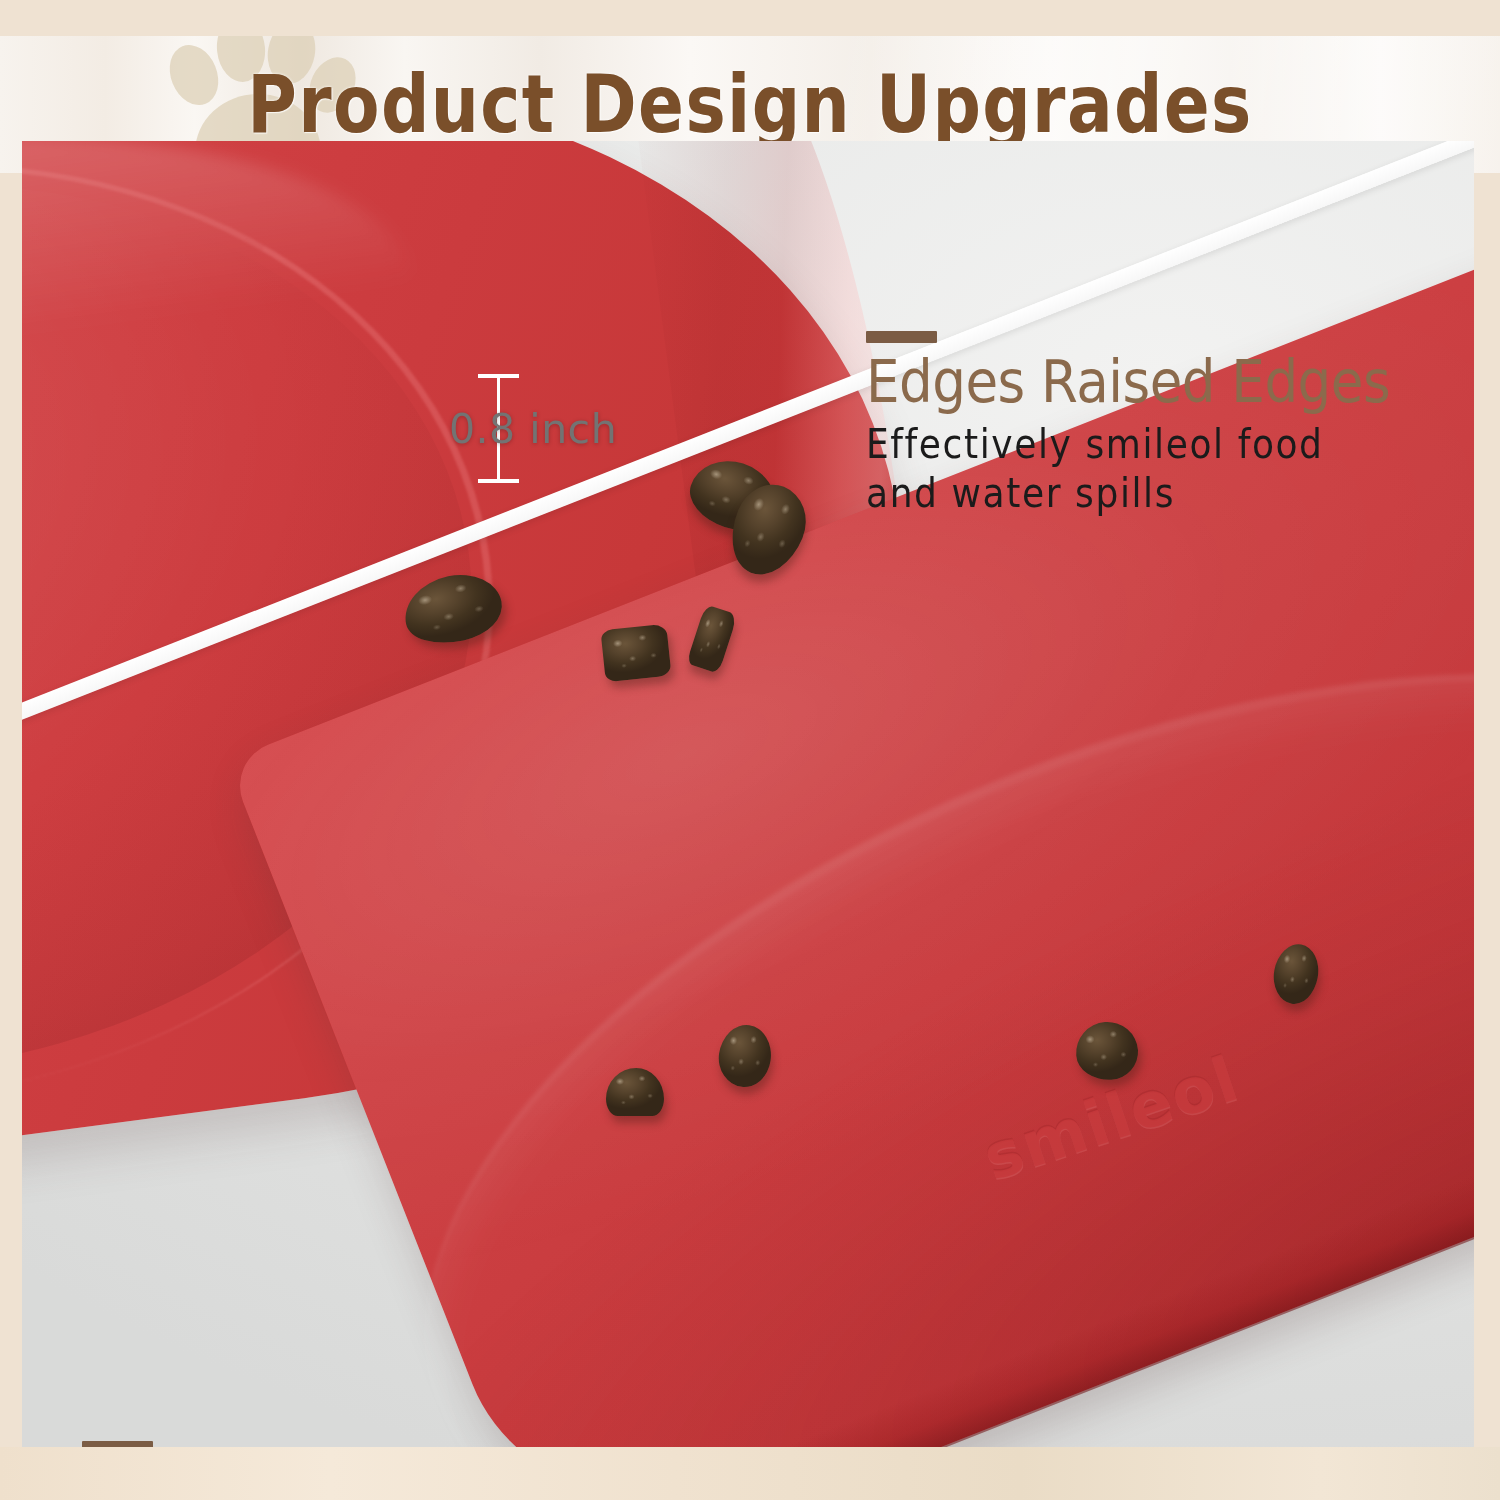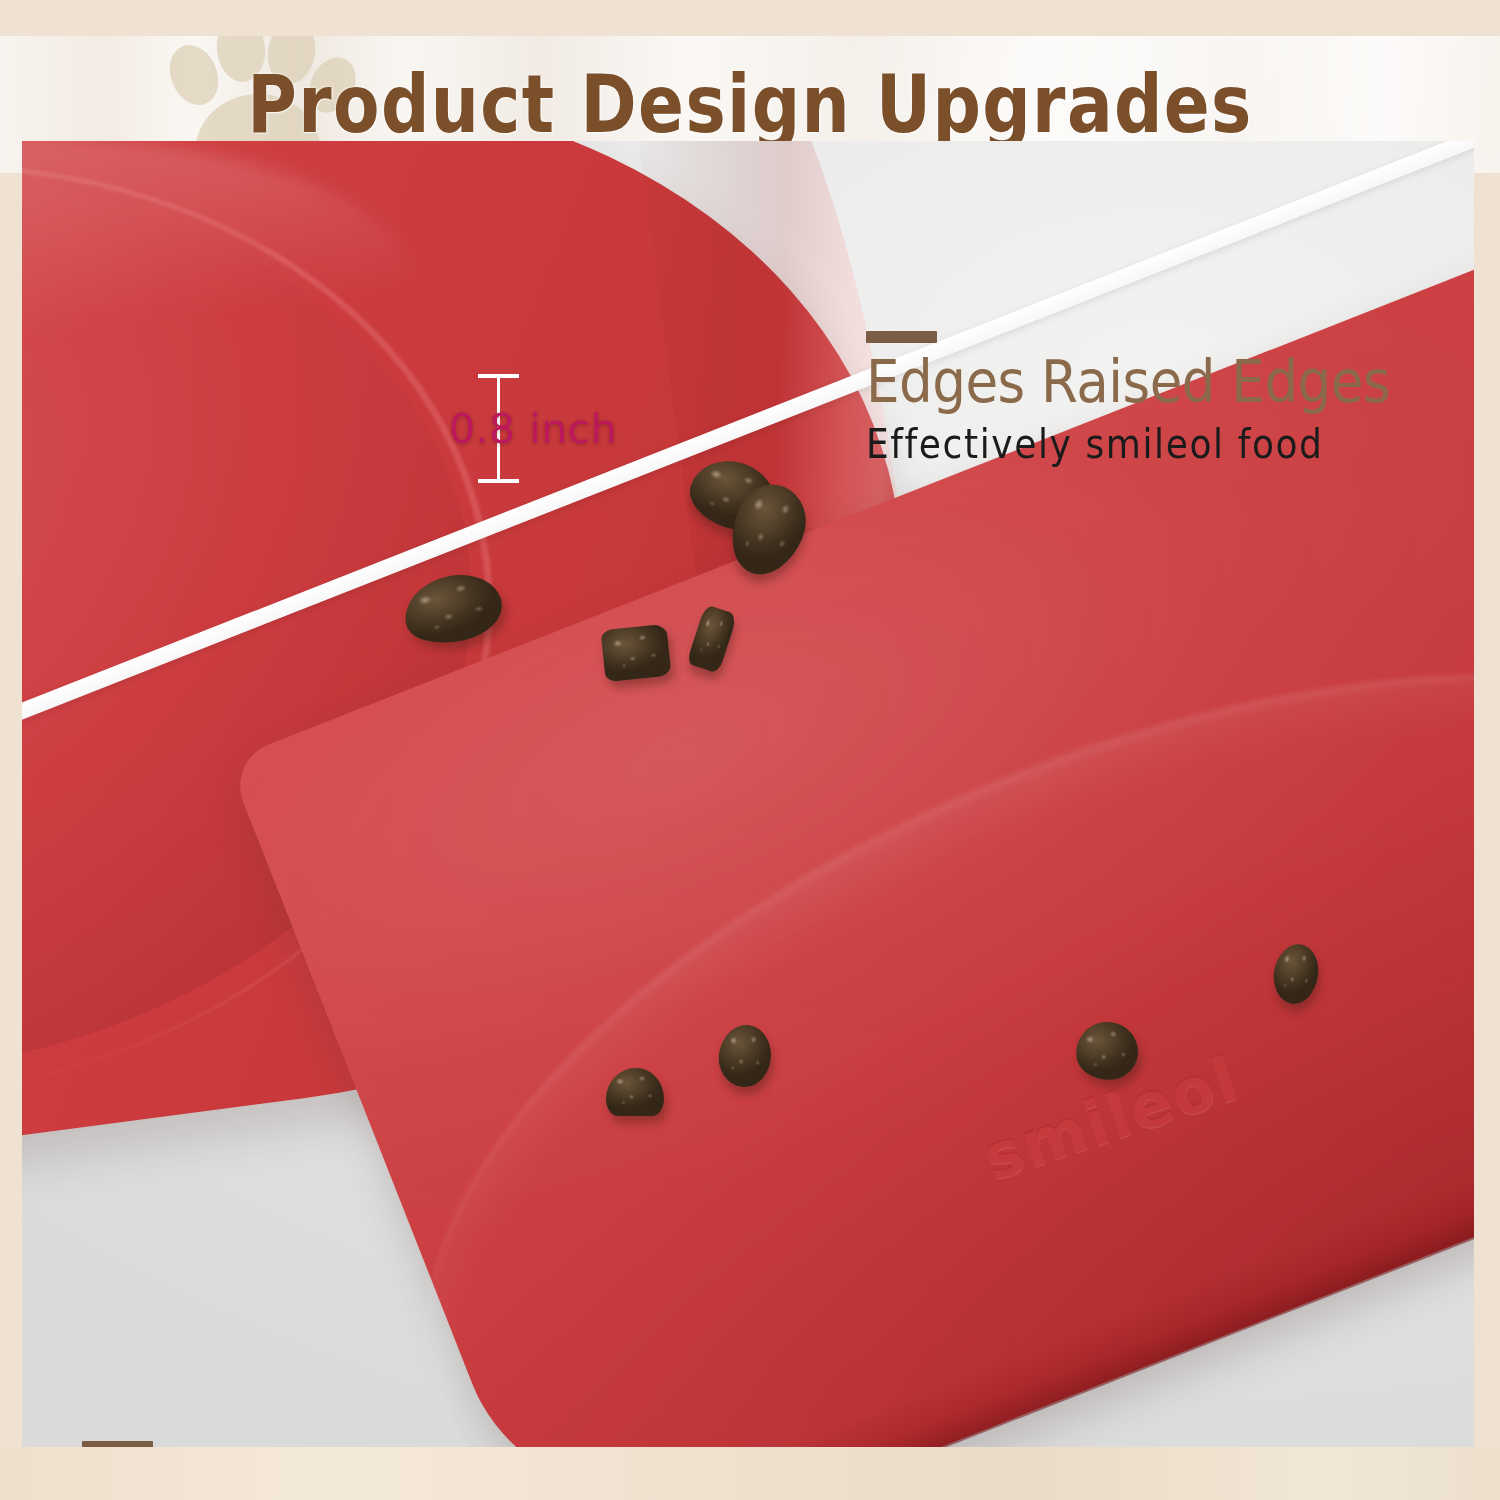--- a/index.html
+++ b/index.html
@@ -207,21 +207,21 @@
   .dim-line {
     position:absolute; left:43px; top:6px; width:3px; height:108px;
     background:#ffffff;
   }
   .dim-cap { position:absolute; left:24px; width:41px; height:4px; background:#ffffff; }
   .dim-cap.top { top:5px; }
   .dim-cap.bot { top:110px; }
   .dim-label {
     position:absolute; left:-5px; top:36px;
     font-family:"DejaVu Sans", sans-serif;
-    font-size:41px; color:#be185d; white-space:nowrap;
+    font-size:41px; color:#737373; white-space:nowrap;
     text-shadow:0 1px 4px rgba(0,0,0,.25);
     letter-spacing:.5px;
   }
 
   
   .feature { position:absolute; }
   .accent-dash { width:71px; height:12px; background:#7b5c44; border-radius:1px; }
   .feat-title {
     font-family:"DejaVu Sans Condensed","Liberation Sans Narrow","Liberation Sans", sans-serif;
     color:#8b6a4c;
@@ -305,20 +305,21 @@
       <div class="dim-cap top"></div>
       <div class="dim-cap bot"></div>
       <div class="dim-label">0.8 inch</div>
     </div>
 
     <div class="feature" id="feature-top">
       <div class="accent-dash"></div>
       <div class="feat-title">Edges Raised Edges</div>
       <div class="feat-sub">
         <div>Effectively smileol food</div>
+        <div>and water spills</div>
       </div>
     </div>
 
     <div class="feature" id="feature-bottom">
       <div class="accent-dash"></div>
 
     </div>
   </div>
 
   <div class="footer-strip"></div>

